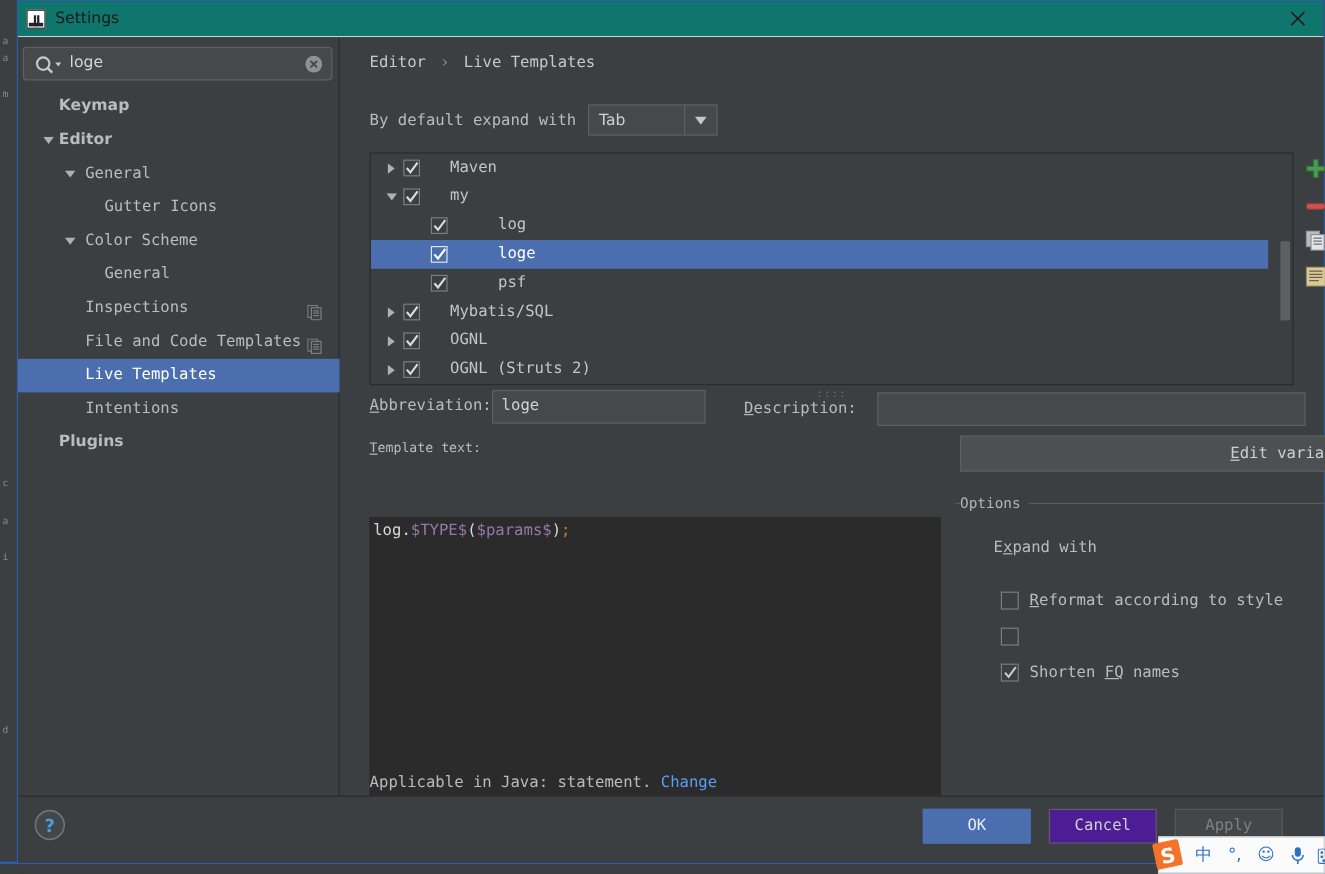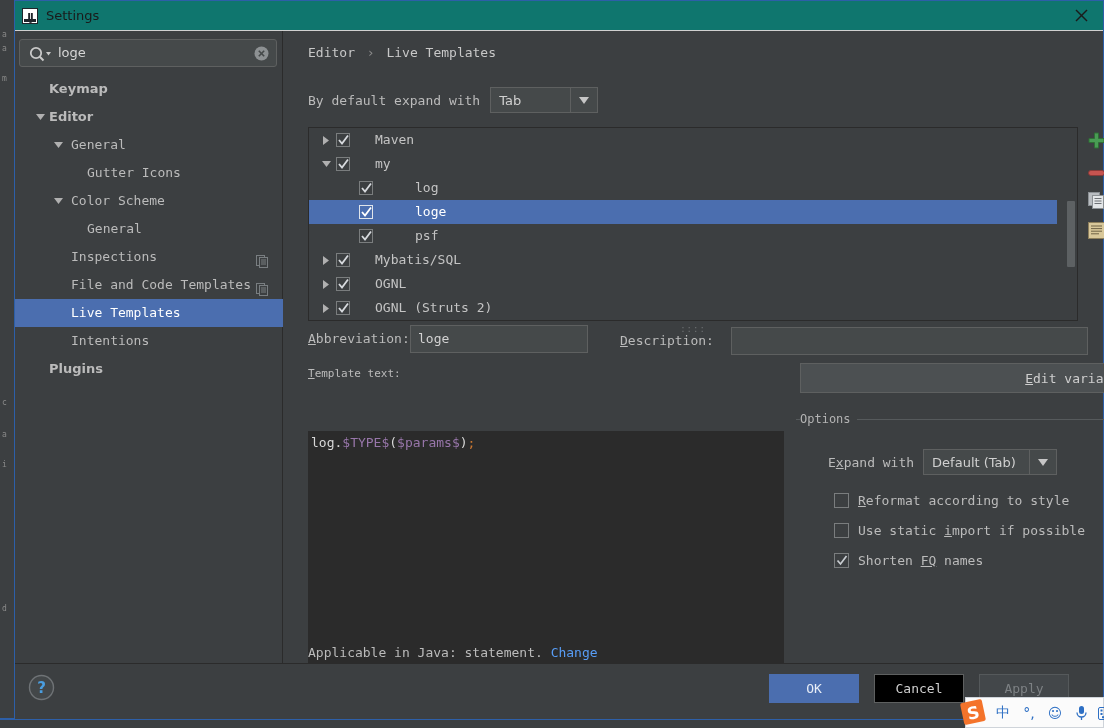--- a/index.html
+++ b/index.html
@@ -140,21 +140,21 @@
   #applicable{position:absolute;left:24px;top:614px;font-size:13px;color:#bbbbbb;}
   #applicable .lnk{color:#589df6;cursor:default;}
 
   
   #footer{position:absolute;left:0;top:662px;width:1088px;height:56px;background:#3c3f41;
     border-top:1px solid #2b2b2b;box-sizing:border-box;}
   #help-btn{position:absolute;left:13px;top:10px;width:27px;height:27px;cursor:default;}
   .fbtn{position:absolute;top:10px;height:29px;box-sizing:border-box;
     display:flex;align-items:center;justify-content:center;font-size:13px;cursor:default;}
   #ok-btn{left:754px;width:90px;background:#4b6eaf;border:1px solid #4b6eaf;color:#e8eef7;}
-  #cancel-btn{left:859px;width:90px;background:#000000;border:1px solid #5e6060;color:#cfcfcf;}
+  #cancel-btn{left:859px;width:90px;background:#4c1d95;border:1px solid #5e6060;color:#cfcfcf;}
   #apply-btn{left:964px;width:90px;background:#43474a;border:1px solid #55595b;color:#7d8184;}
 
   
   #ime-bar{position:absolute;left:965px;top:697px;width:139px;height:31px;
     background:#fbfbfb;border:1px solid #cfd4da;box-sizing:border-box;display:flex;align-items:center;}
   #ime-logo{position:absolute;left:-8px;top:-1px;width:30px;height:30px;}
   .ime-item{width:26px;height:30px;display:flex;align-items:center;justify-content:center;
     color:#2d6fc4;font-size:14px;font-family:"DejaVu Sans","Liberation Sans",sans-serif;cursor:default;}
   #ime-items{position:absolute;left:24px;top:0;display:flex;}
 
@@ -490,37 +490,28 @@
       <div id="edit-vars">
         <span><span class="u">E</span>dit variables</span>
       </div>
 
       <div id="options">
         <div id="opt-line"></div>
         <div id="opt-legend">Options</div>
 
         <div id="expand-with-row">
           <span class="lab">E<span class="u">x</span>pand with</span>
-          <div class="combo" id="expand-with-combo">
-            <span class="cval">Default (Tab)</span>
-            <span class="carrow">
-              <svg width="10" height="7" viewBox="0 0 10 7">
-                  <path d="M0 0 L10 0 L5 7 Z" fill="#c6c6c6"></path>
-                </svg>
-            </span>
-          </div>
         </div>
 
         <div class="chk-row" id="chk1">
           <span class="chk"></span>
           <span class="clab"><span class="u">R</span>eformat according to style</span>
         </div>
         <div class="chk-row" id="chk2">
           <span class="chk"></span>
-          <span class="clab">Use static <span class="u">i</span>mport if possible</span>
         </div>
         <div class="chk-row" id="chk3">
           <span class="chk">
             <svg width="14" height="15" viewBox="0 0 14 15">
                 <path d="M2.5 7.5 L5.5 11 L11.5 3" fill="none" stroke="#c9cdd1" stroke-width="1.7"></path>
               </svg>
           </span>
           <span class="clab">Shorten <span class="u">FQ</span> names</span>
         </div>
       </div>

